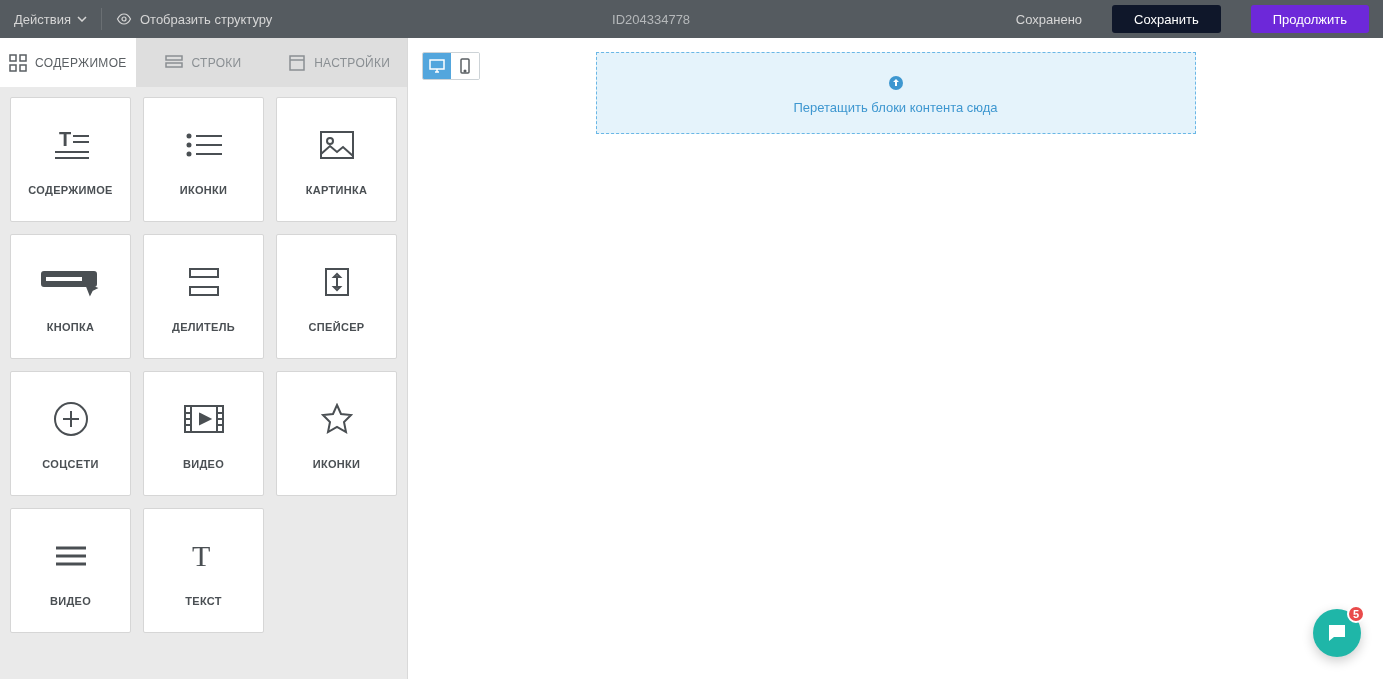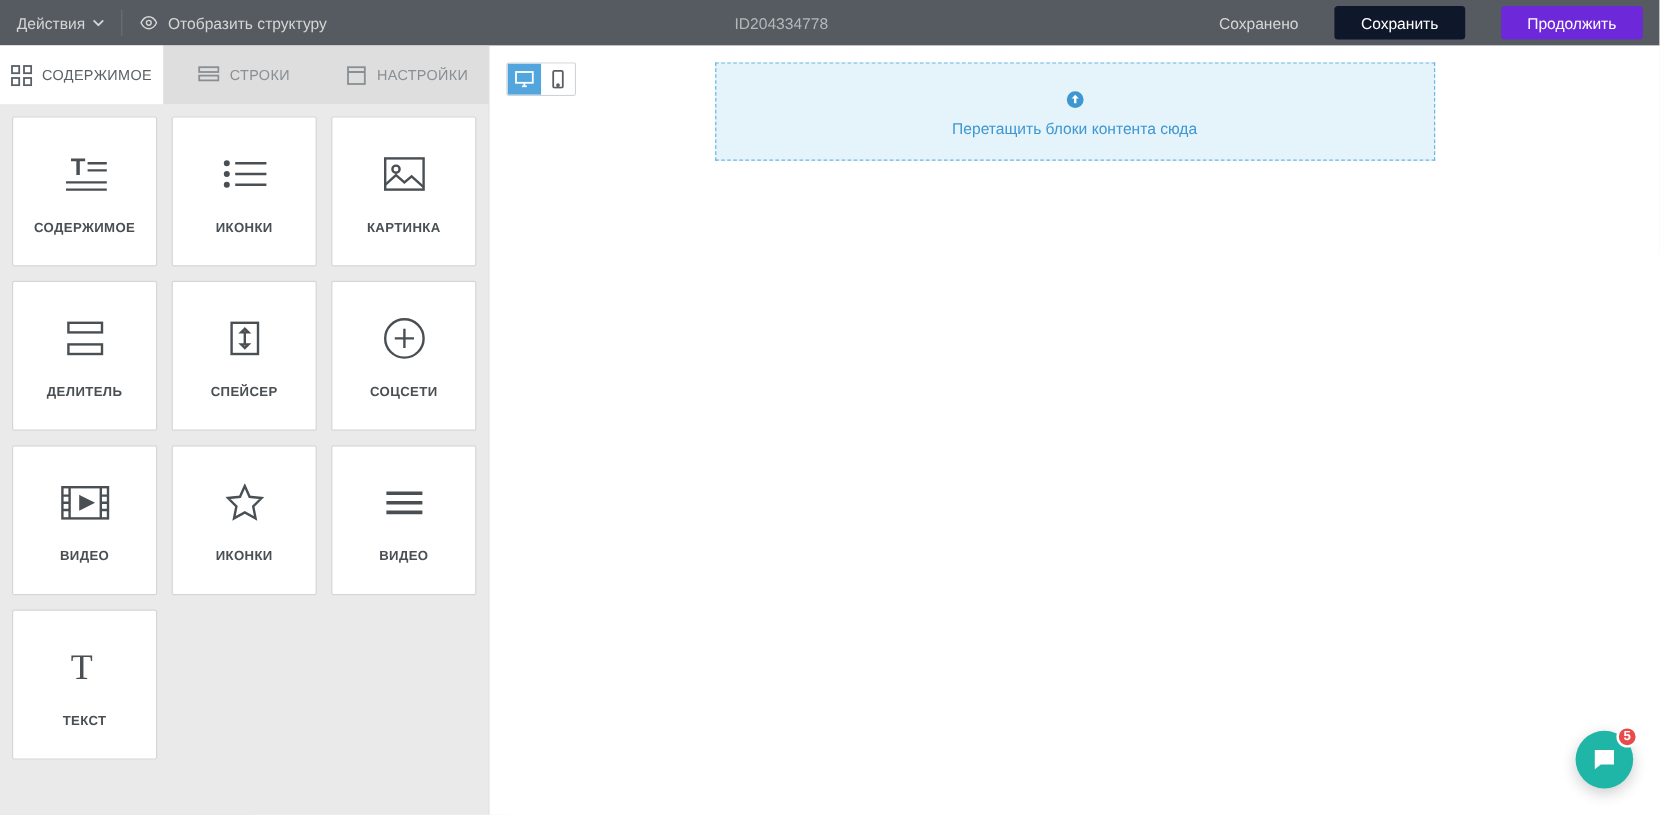--- a/index.html
+++ b/index.html
@@ -135,20 +135,30 @@
           <div class="block-icon">
             <svg width="36" height="30" viewBox="0 0 36 30" fill="none" stroke="#4a4f53" stroke-width="2">
                 <rect x="2" y="2" width="32" height="26"></rect>
                 <circle cx="11" cy="11" r="3"></circle>
                 <path d="M2 24l9-8 7 6 6-5 10 9"></path>
               </svg>
           </div>
           <span class="block-label">КАРТИНКА</span>
         </div>
 
+        <div class="block-card">
+          <div class="block-icon">
+            <svg width="62" height="32" viewBox="0 0 62 32" fill="none" stroke="#4a4f53" stroke-width="2">
+                <rect x="2" y="6" width="54" height="14" rx="2" fill="#4a4f53"></rect>
+                <rect x="6" y="11" width="36" height="4" fill="#fff" stroke="none"></rect>
+                <path d="M46 18l4 10 2-4 4-2z" fill="#4a4f53" stroke="#4a4f53"></path>
+              </svg>
+          </div>
+          <span class="block-label">КНОПКА</span>
+        </div>
 
         <div class="block-card">
           <div class="block-icon">
             <svg width="40" height="30" viewBox="0 0 40 30" fill="none" stroke="#4a4f53" stroke-width="2">
                 <rect x="6" y="2" width="28" height="8"></rect>
                 <rect x="6" y="20" width="28" height="8"></rect>
               </svg>
           </div>
           <span class="block-label">ДЕЛИТЕЛЬ</span>
         </div>

